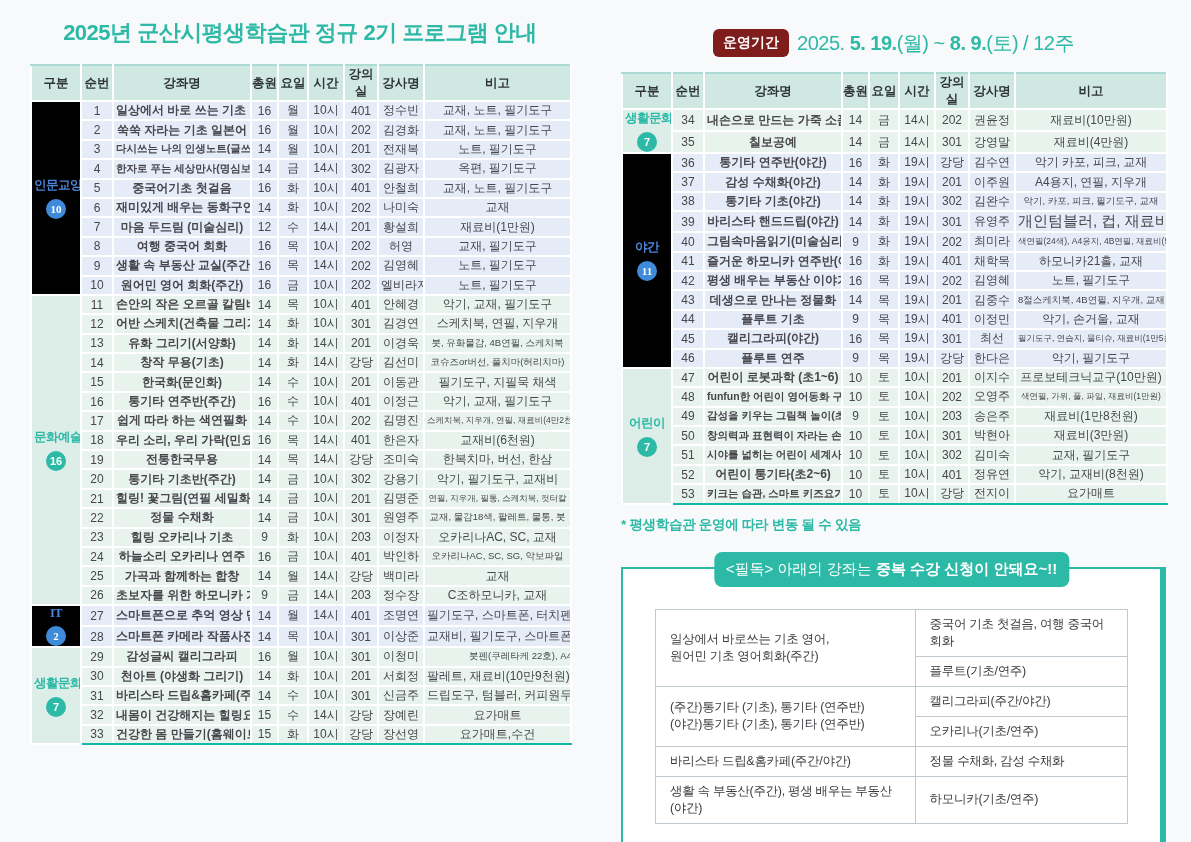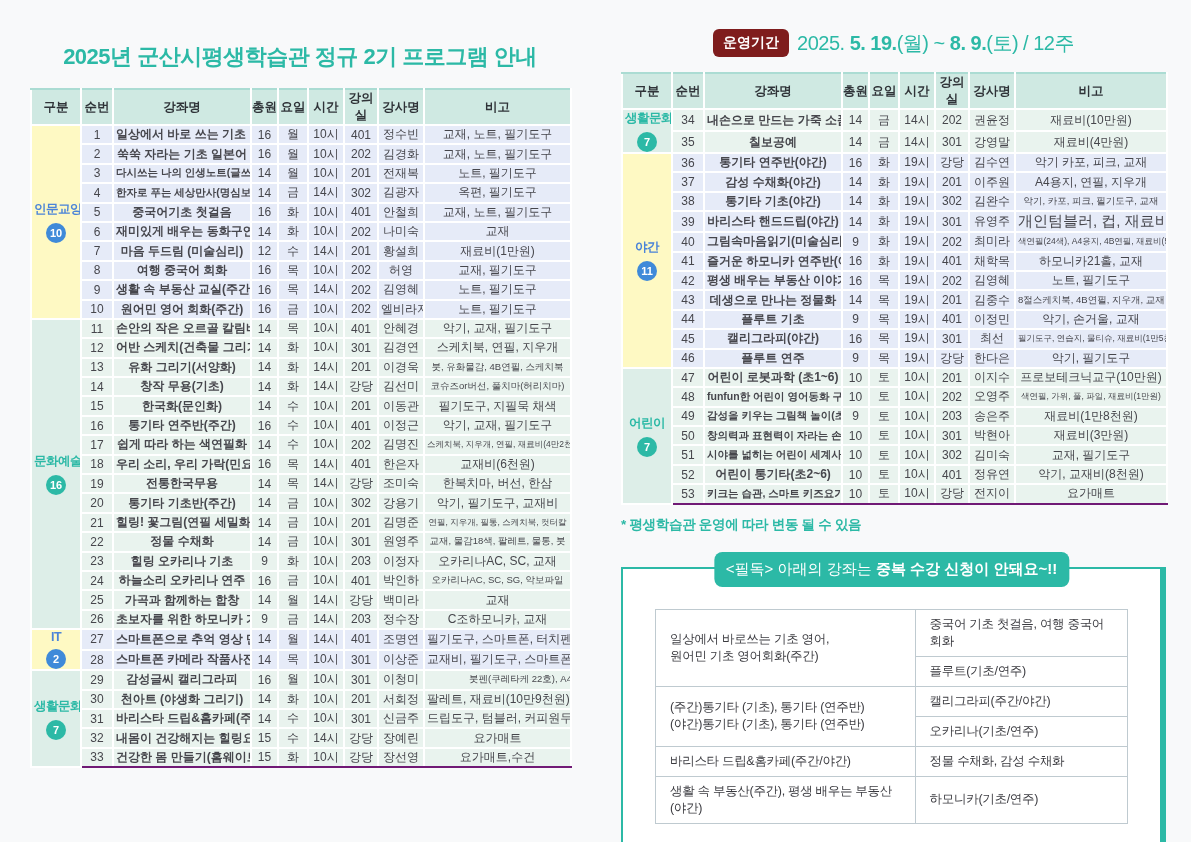--- a/index.html
+++ b/index.html
@@ -2,38 +2,38 @@
 <html><head>
 <meta charset="utf-8">
 <style>
   * { box-sizing: border-box; margin: 0; padding: 0; }
   html,body { width: 1191px; height: 842px; background: #f8f9fa; font-family: "Liberation Sans","DejaVu Sans",sans-serif; overflow: hidden; }
   .page { position: relative; width: 1191px; height: 842px; }
 
   .col-left  { position: absolute; left: 30px;  top: 12px; width: 540px; }
   .col-right { position: absolute; left: 621px; top: 12px; width: 545px; }
 
-  .main-title { text-align: center; color: #2cb9a6; font-size: 22px; margin: 30px 0 16px; letter-spacing: -0.5px; }
+  .main-title { text-align: center; color: #2cb9a6; font-size: 22px; margin: 6px 0 16px; letter-spacing: -0.5px; }
   .main-title .bold { font-weight: 700; }
 
   .period-line { display: flex; align-items: center; justify-content: center; gap: 8px; margin: 16px 0 14px; height: 30px; }
   .period-badge { background: #7f1d1d; color: #fff; font-weight: 700; font-size: 14px; padding: 5px 10px; border-radius: 6px; }
   .period-text { color: #2cb9a6; font-size: 20px; letter-spacing: -0.5px; }
   .period-text b { font-weight: 700; }
 
   table.prog { width: 100%; border-collapse: collapse; table-layout: fixed; }
   table.prog th { background: #cfe9e2; color: #2f3338; font-weight: 700; font-size: 12.5px; height: 25px; border: 2px solid #fff; border-top: 2px solid #abdcd3; }
   table.prog td { border: 2px solid #fff; height: 19.4px; text-align: center; font-size: 12px; color: #46464c; padding: 0 2px; overflow: hidden; white-space: nowrap; }
-  table.prog tbody tr:last-child td { border-bottom: 2px solid #701a75; }
+  table.prog tbody tr:last-child td { border-bottom: 2px solid #14b8a6; }
   td.c-name { text-align: left; font-weight: 700; color: #3b3b40; padding-left: 8px; font-size: 12.5px; }
   td.c-note { font-size: 10px; color: #8d9097; }
   td.c-cat { vertical-align: middle; }
   .theme-blue td { background: #e6ebf8; }
   .theme-mint td { background: #e9f3ee; }
-  .theme-blue td.c-cat { background: #fef9c3; }
+  .theme-blue td.c-cat { background: #000000; font-family: Liberation Serif, serif; }
   .theme-mint td.c-cat { background: #ddeee8; }
   .cat-label { font-weight: 700; font-size: 12.5px; letter-spacing: -0.5px; white-space: nowrap; }
   .theme-blue .cat-label { color: #4b84d8; }
   .theme-mint .cat-label { color: #2cb9a6; }
   .cat-badge { width: 20px; height: 20px; border-radius: 50%; color: #fff; font-size: 11px; font-weight: 700; line-height: 20px; margin: 5px auto 0; }
   .theme-blue .cat-badge { background: #3f8ad9; }
   .theme-mint .cat-badge { background: #2cb9a6; }
 
   .footnote { color: #2cb9a6; font-weight: 700; font-size: 13.5px; margin-top: 11px; letter-spacing: -0.3px; }
 

